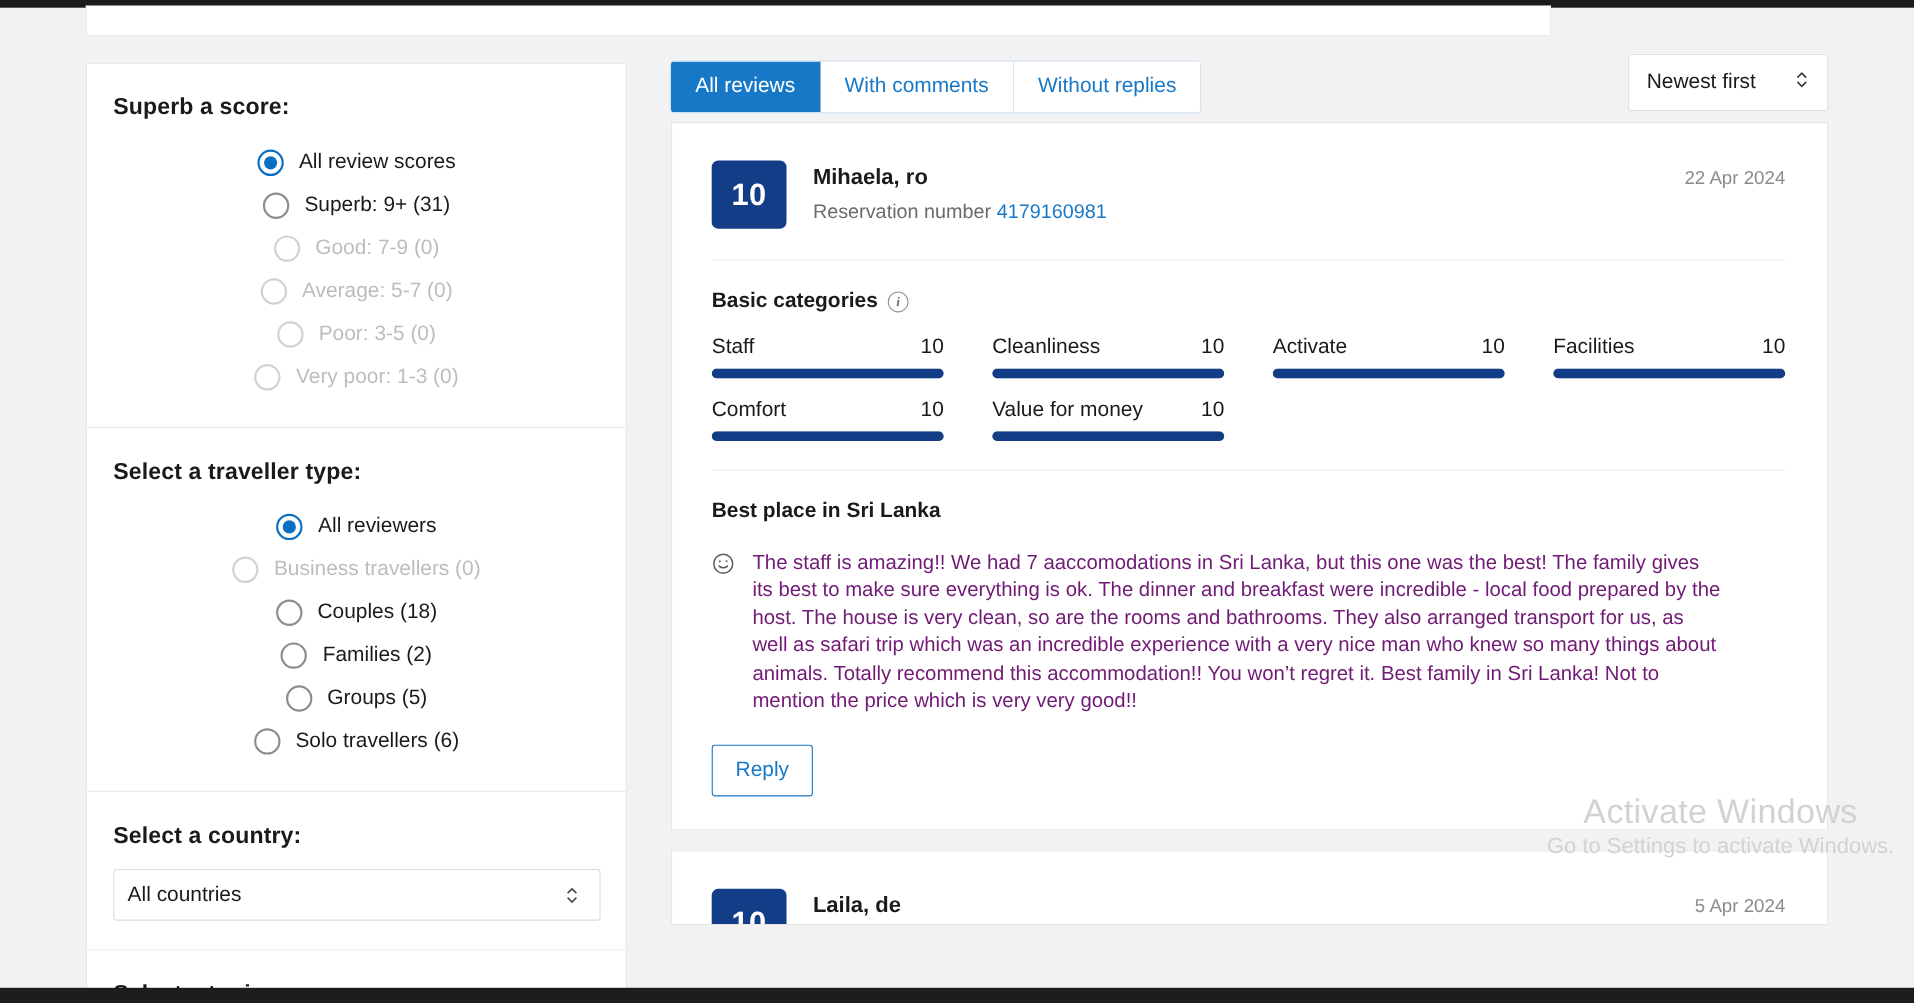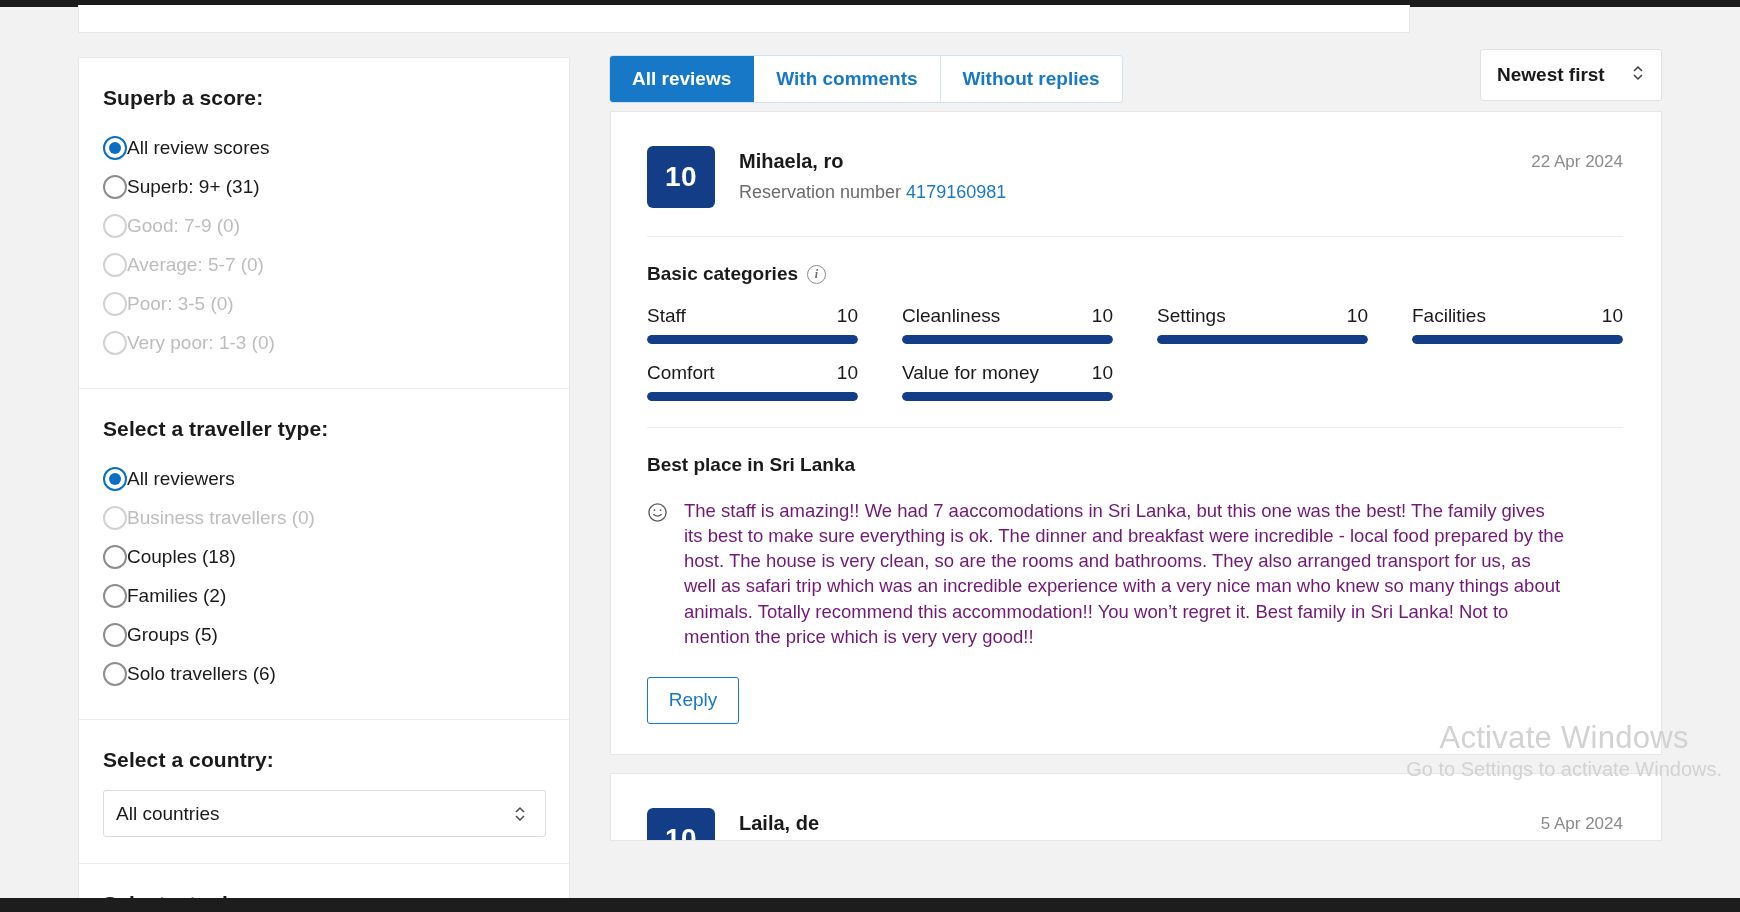--- a/index.html
+++ b/index.html
@@ -75,22 +75,24 @@
     font-size: 21px;
     font-weight: bold;
     color: #1a1a1a;
     letter-spacing: .1px;
     margin-bottom: 18px;
   }
 
   .radio-row {
     display: flex;
     align-items: center;
+    gap: 14px;
     height: 39px;
     cursor: pointer;
+    justify-content: center;
   }
   .radio-row.disabled { cursor: default; }
 
   .radio {
     flex: 0 0 auto;
     width: 24px; height: 24px;
     border-radius: 50%;
     border: 2px solid #8d8d8d;
     background: #fff;
     position: relative;
@@ -145,21 +147,20 @@
   .main {
     position: absolute;
     left: 610px; top: 0px;
     width: 1052px;
   }
 
   
   .toolbar {
     position: relative;
     height: 78px;
-    font-weight: bold;
   }
   .tabs {
     position: absolute;
     left: 0; top: 23px;
     display: flex;
     border-radius: 3px;
     overflow: hidden;
     box-shadow: 0 0 0 1px #cfe2f3;
   }
   .tab {
@@ -536,21 +537,21 @@
               <div class="cat-row">
                 <span>Cleanliness</span>
                 <span>10</span>
               </div>
               <div class="cat-bar">
                   <div class="cat-bar-fill" style="width:100%"></div>
                 </div>
             </div>
             <div class="cat-item">
               <div class="cat-row">
-                <span>Settings</span>
+                <span>Activate</span>
                 <span>10</span>
               </div>
               <div class="cat-bar">
                   <div class="cat-bar-fill" style="width:100%"></div>
                 </div>
             </div>
             <div class="cat-item">
               <div class="cat-row">
                 <span>Facilities</span>
                 <span>10</span>

